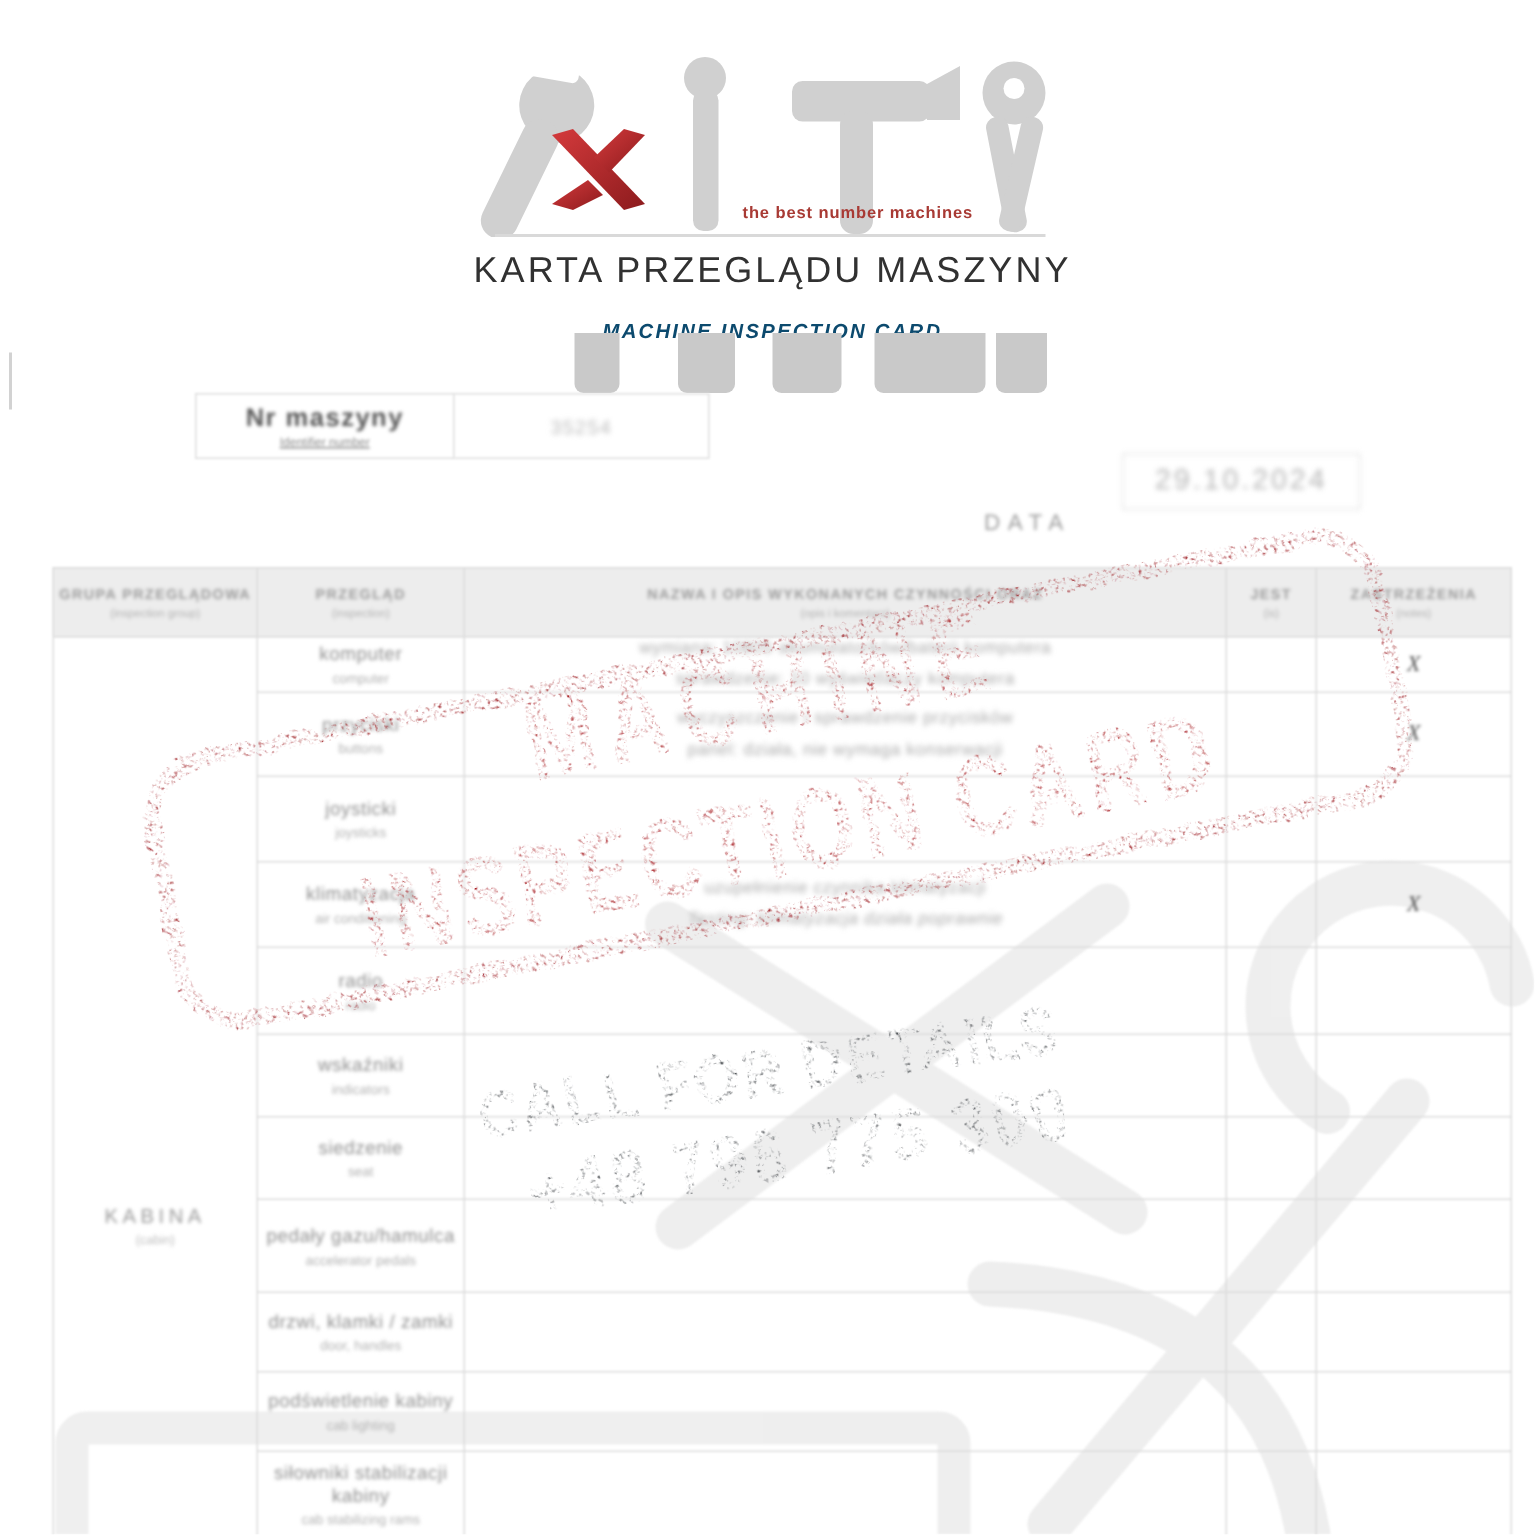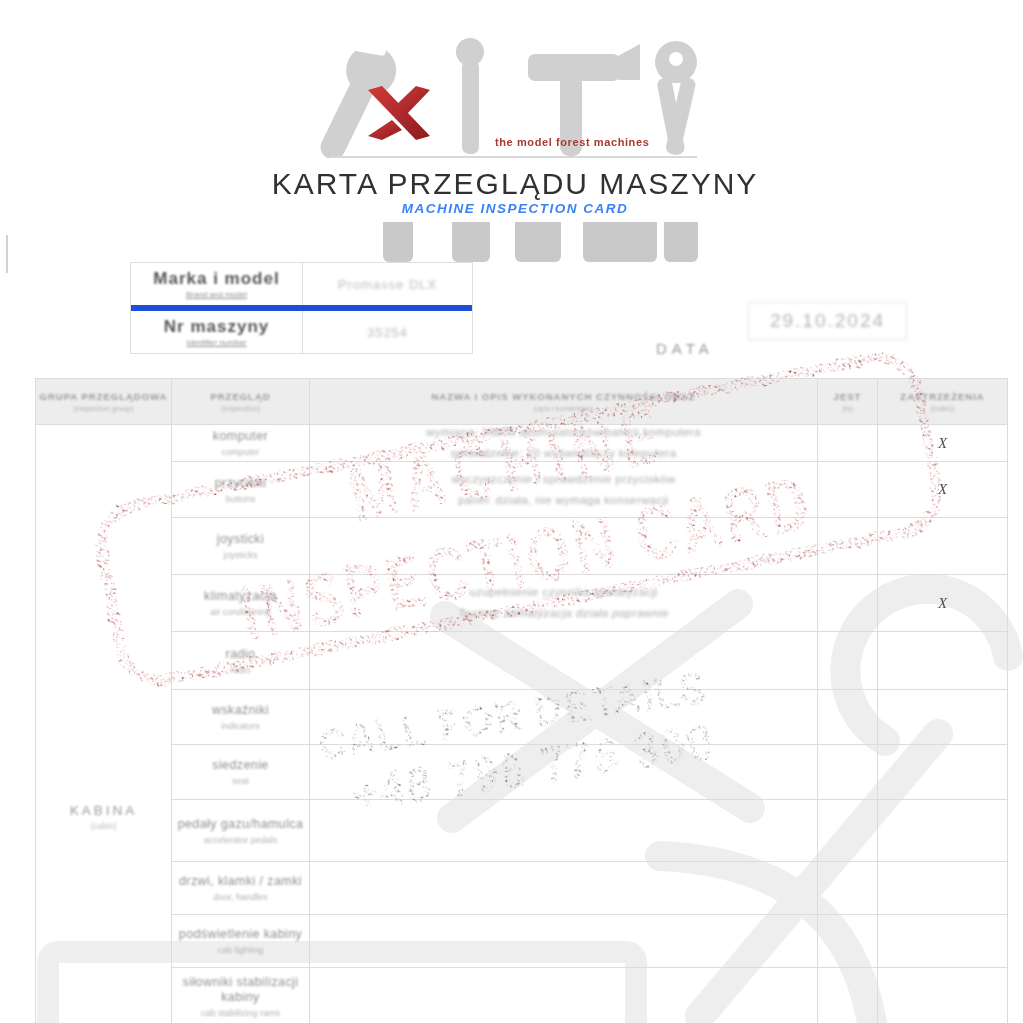--- a/index.html
+++ b/index.html
@@ -5,24 +5,24 @@
   html,body{margin:0;padding:0;background:#ffffff;}
   .page{position:relative;width:1023px;height:1023px;background:#ffffff;overflow:hidden;
         font-family:"Liberation Sans", sans-serif;}
 
   
   .tools-svg{position:absolute;left:320px;top:36px;}
   .hdr-rule{position:absolute;left:330px;top:156px;width:367px;height:2px;background:#d9d9d9;}
   .logo-x{position:absolute;left:366px;top:84px;}
   .logo-text{position:absolute;left:430px;top:66px;font-size:56px;font-weight:600;color:#3c3c3e;letter-spacing:0;}
   .tagline{position:absolute;left:495px;top:136px;font-size:11px;font-weight:600;color:#a83a34;letter-spacing:.6px;}
-  .title{position:absolute;left:180px;top:167px;width:670px;text-align:center;font-size:30px;
+  .title{position:absolute;left:180px;top:167px;width:670px;text-align:center;font-size:24px;
          color:#313131;letter-spacing:2px;filter:blur(.4px);}
-  .subtitle{position:absolute;left:180px;top:201px;width:670px;text-align:center;font-size:13.5px;
-            font-weight:bold;font-style:italic;color:#3b82f6;letter-spacing:1.5px;filter:blur(.4px);}
+  .subtitle{position:absolute;left:180px;top:213px;width:670px;text-align:center;font-size:13.5px;
+            font-weight:bold;font-style:italic;color:#0c4a6e;letter-spacing:1.5px;filter:blur(.4px);}
   .bar{position:absolute;top:222px;height:40px;background:#c9c9c9;border-radius:0 0 6px 6px;}
   .edge-tick{position:absolute;left:6px;top:235px;width:2px;height:38px;background:#d2d2d2;}
 
   
   .doc{position:absolute;left:0;top:256px;width:1023px;height:767px;filter:blur(.6px);}
   .fuzzy1{filter:blur(1px);}
   .fuzzy2{filter:blur(1.6px);}
 
   .info-tbl{position:absolute;left:130px;top:6px;width:341px;border:1px solid #dedede;}
   .info-row{display:flex;height:42px;}
@@ -120,42 +120,35 @@
     <defs>
       <linearGradient id="xg" x1="0" y1="0" x2="1" y2="1">
         <stop offset="0" stop-color="#d43a3c"></stop>
           <stop offset="1" stop-color="#8c1b1d"></stop>
       </linearGradient>
     </defs>
     <polygon points="2,6 16,2 64,52 50,56" fill="url(#xg)"></polygon>
     <polygon points="50,2 64,6 40,31 30,21" fill="url(#xg)"></polygon>
     <polygon points="26,36 36,46 16,56 2,52" fill="url(#xg)"></polygon>
   </svg>
-  <div class="tagline">the model forest machines</div>
+  <div class="tagline">the best number machines</div>
 
   <div class="title">KARTA PRZEGLĄDU MASZYNY</div>
   <div class="subtitle">MACHINE INSPECTION CARD</div>
 
   <div class="bar" style="left:383px;width:30px;"></div>
   <div class="bar" style="left:452px;width:38px;"></div>
   <div class="bar" style="left:515px;width:46px;"></div>
   <div class="bar" style="left:583px;width:74px;"></div>
   <div class="bar" style="left:664px;width:34px;"></div>
   <div class="edge-tick"></div>
 
   <div class="doc">
 
     <div class="info-tbl">
-      <div class="info-row">
-        <div class="info-lab">
-          <div class="l fuzzy1">Marka i model</div>
-          <div class="s">Brand and model</div>
-        </div>
-        <div class="info-val fuzzy2">Promasse DLX</div>
-      </div>
       <div class="info-row">
         <div class="info-lab">
           <div class="l fuzzy1">Nr maszyny</div>
           <div class="s">Identifier number</div>
         </div>
         <div class="info-val fuzzy2">35254</div>
       </div>
     </div>
 
     <div class="date-box fuzzy2">29.10.2024</div>

